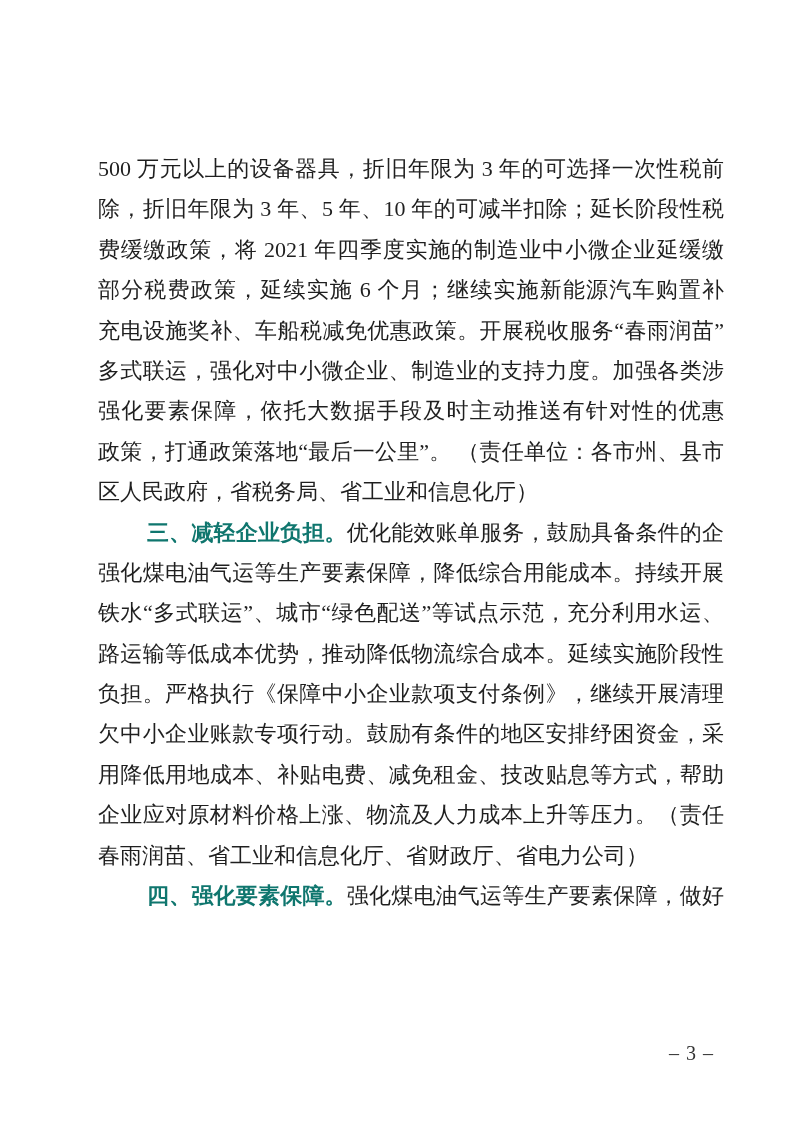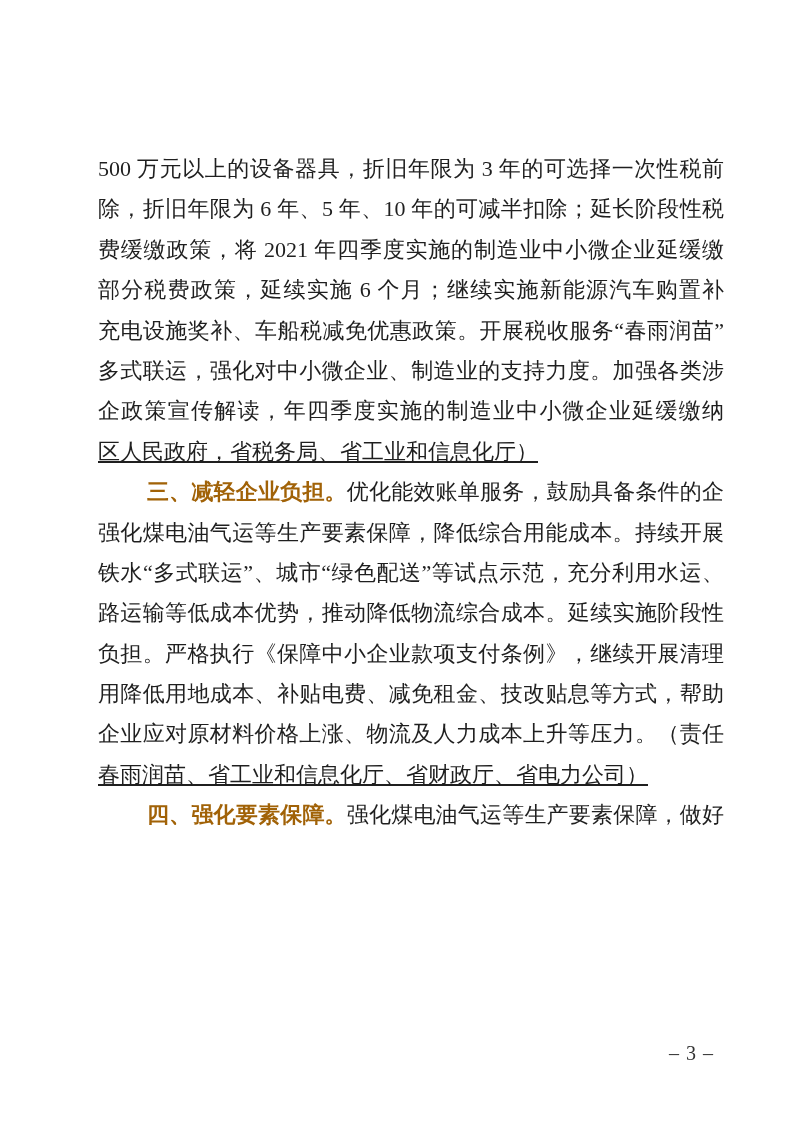--- a/index.html
+++ b/index.html
@@ -31,61 +31,62 @@
     font-size: 22px;
     text-align: justify;
     text-align-last: justify;
     text-justify: inter-character;
     overflow: hidden;
     white-space: normal;
   }
   .line.noj {
     text-align: center;
     text-align-last: left;
-    text-decoration: underline;
   }
   .line.ind {
     text-indent: 49px;
   }
   .line .b {
     font-family: "Liberation Sans", "DejaVu Sans", sans-serif;
     font-weight: 700;
-    color: #a16207;
+    color: #0f766e;
   }
   .pagenum {
     position: absolute;
     top: 1042px;
     right: 79px;
     font-size: 20px;
     line-height: 22px;
     color: #333333;
     letter-spacing: 1px;
     font-family: "Liberation Serif", "DejaVu Serif", serif;
   }
 </style>
 </head>
 <body>
 
 <div class="doc-body">
     <div class="para">
       <div class="line"><span>500 万元以上的设备器具，折旧年限为 3 年的可选择一次性税前扣</span></div>
-      <div class="line"><span>除，折旧年限为 6 年、5 年、10 年的可减半扣除；延长阶段性税</span></div>
+      <div class="line"><span>除，折旧年限为 3 年、5 年、10 年的可减半扣除；延长阶段性税</span></div>
       <div class="line"><span>费缓缴政策，将 2021 年四季度实施的制造业中小微企业延缓缴纳</span></div>
       <div class="line"><span>部分税费政策，延续实施 6 个月；继续实施新能源汽车购置补贴、</span></div>
       <div class="line"><span>充电设施奖补、车船税减免优惠政策。开展税收服务“春雨润苗”</span></div>
       <div class="line"><span>多式联运，强化对中小微企业、制造业的支持力度。加强各类涉</span></div>
-      <div class="line"><span>企政策宣传解读，年四季度实施的制造业中小微企业延缓缴纳</span></div>
+      <div class="line"><span>强化要素保障，依托大数据手段及时主动推送有针对性的优惠</span></div>
+      <div class="line"><span>政策，打通政策落地“最后一公里”。 （责任单位：各市州、县市</span></div>
       <div class="line noj"><span>区人民政府，省税务局、省工业和信息化厅）</span></div>
     </div>
     <div class="para">
       <div class="line ind"><span class="b">三、减轻企业负担。</span><span>优化能效账单服务，鼓励具备条件的企</span></div>
       <div class="line"><span>强化煤电油气运等生产要素保障，降低综合用能成本。持续开展公</span></div>
       <div class="line"><span>铁水“多式联运”、城市“绿色配送”等试点示范，充分利用水运、铁</span></div>
       <div class="line"><span>路运输等低成本优势，推动降低物流综合成本。延续实施阶段性</span></div>
       <div class="line"><span>负担。严格执行《保障中小企业款项支付条例》，继续开展清理拖</span></div>
+      <div class="line"><span>欠中小企业账款专项行动。鼓励有条件的地区安排纾困资金，采</span></div>
       <div class="line"><span>用降低用地成本、补贴电费、减免租金、技改贴息等方式，帮助</span></div>
       <div class="line"><span>企业应对原材料价格上涨、物流及人力成本上升等压力。（责任单</span></div>
       <div class="line noj"><span>春雨润苗、省工业和信息化厅、省财政厅、省电力公司）</span></div>
     </div>
     <div class="para">
       <div class="line ind"><span class="b">四、强化要素保障。</span><span>强化煤电油气运等生产要素保障，做好</span></div>
     </div>
   </div>
 
 <div class="pagenum">– 3 –</div>

